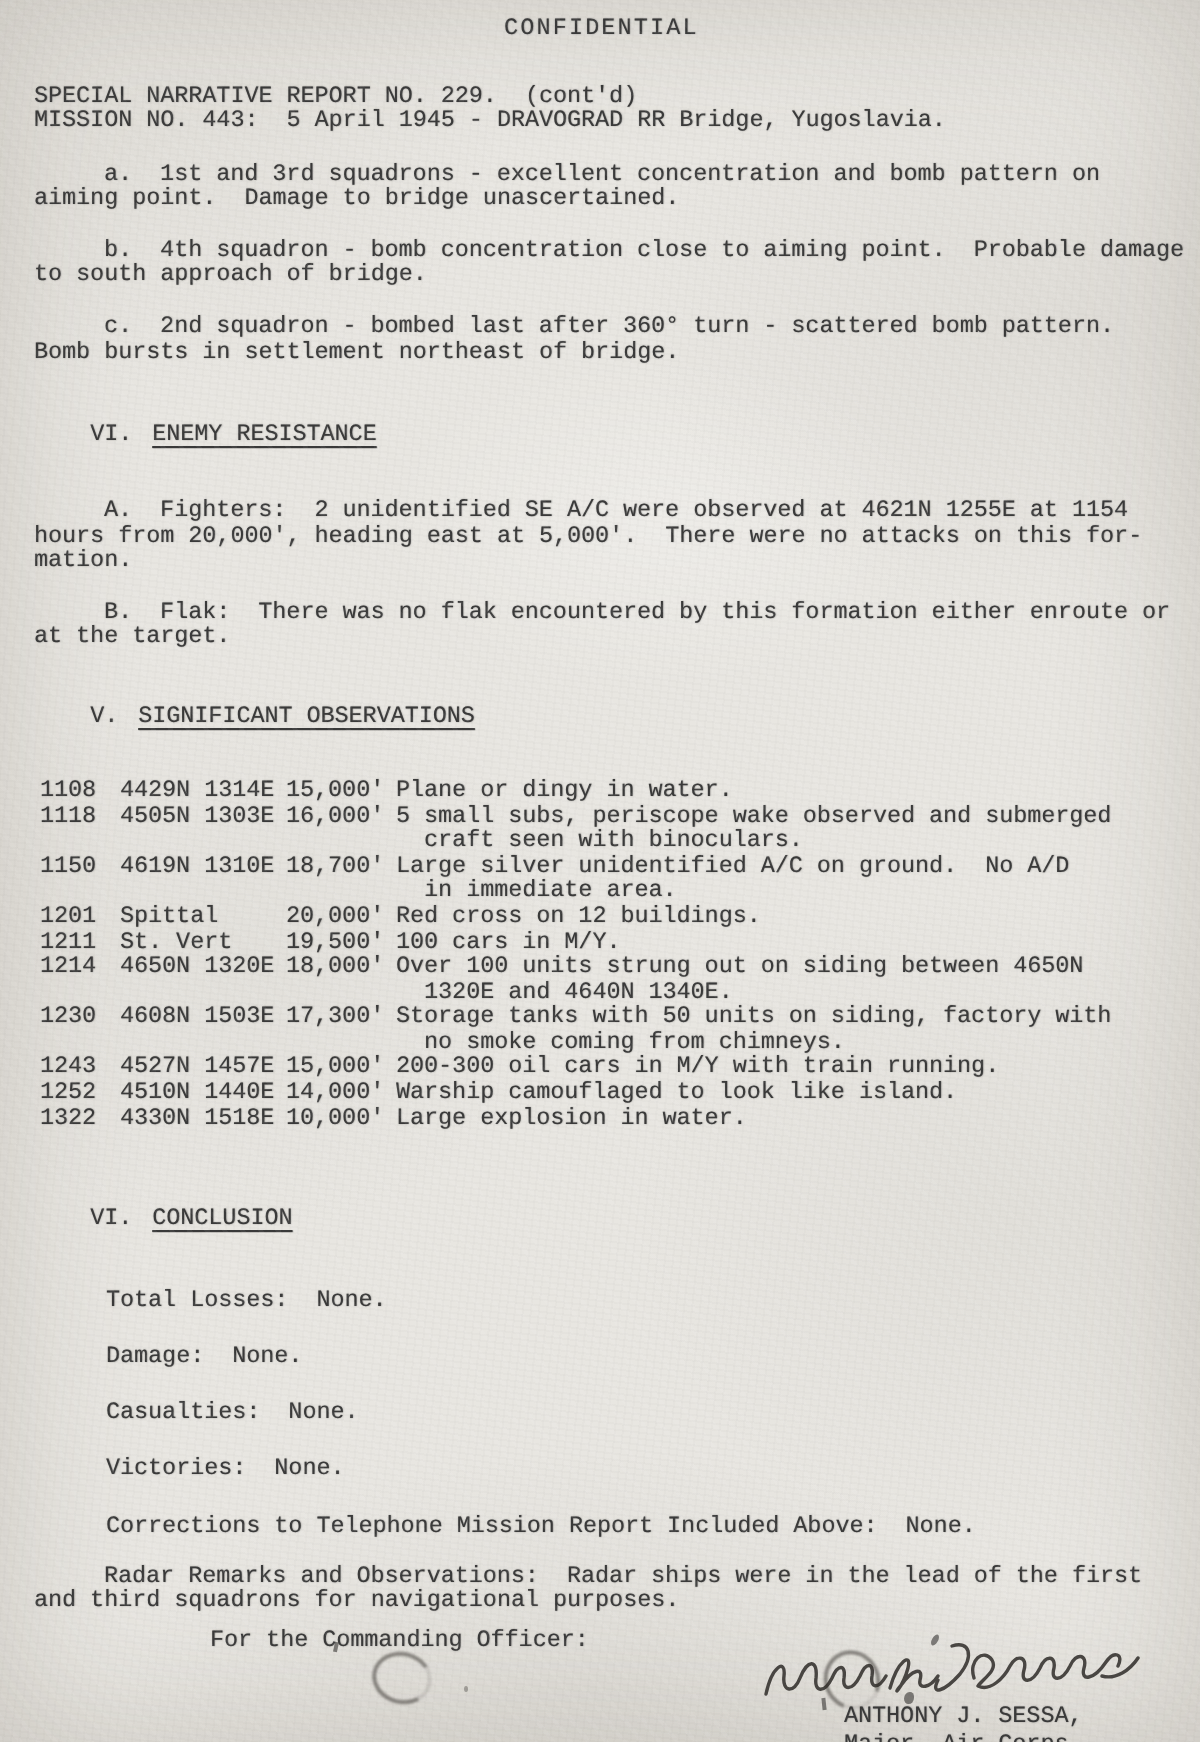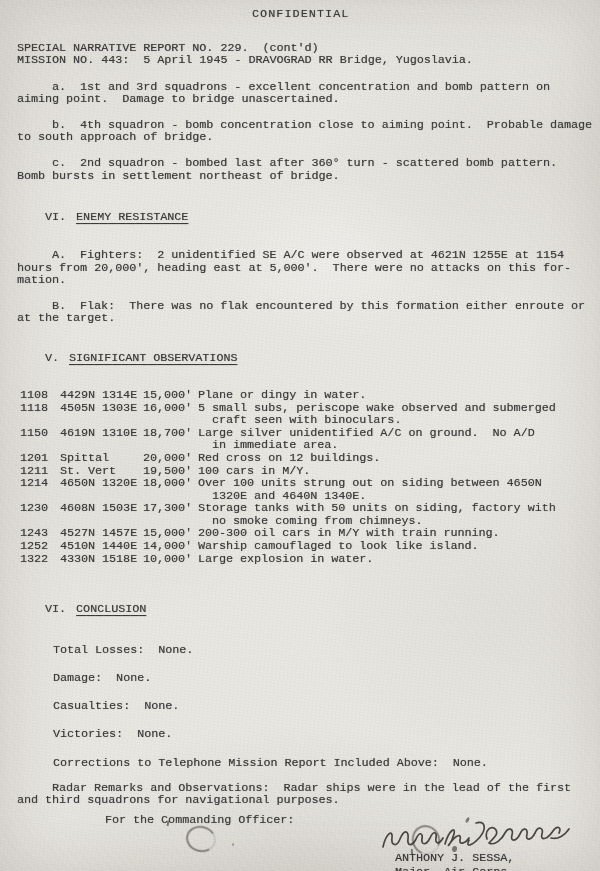--- a/index.html
+++ b/index.html
@@ -51,21 +51,21 @@
     display:grid;
     grid-template-columns:40px 83px 55px 1fr;
     margin-left:3px;
     margin-bottom:0.6px;
   }
   .obs-cell { white-space:pre; }
   .conc-item { margin-left:36px; margin-top:16px; white-space:pre; }
   .radar { margin-top:13px; }
   .sig-intro { margin-left:88px; margin-top:8px; white-space:pre; }
   .sig-block { position:relative; margin-left:378px; margin-top:26px; line-height:13.5px; }
-  .sig-line { white-space:pre; }
+  .sig-line { white-space:pre;margin-left:27px; }
   .sig-svg { position:absolute; left:-16px; top:-33px; pointer-events:none; }
   .stain { position:absolute; pointer-events:none; }
   .ring {
     border-radius:50%;
     border:2.6px solid rgba(48,44,40,0.5);
     filter:blur(0.4px);
   }
   .ring.r1 { left:186px; top:826px; width:26px; height:22px; border-right-color:rgba(48,44,40,0.12); transform:rotate(14deg); }
   .ring.r2 { left:412px; top:825px; width:24px; height:26px; border-bottom-color:rgba(48,44,40,0.1); transform:rotate(-24deg); }
   .speck { background:rgba(38,36,34,0.55); }

